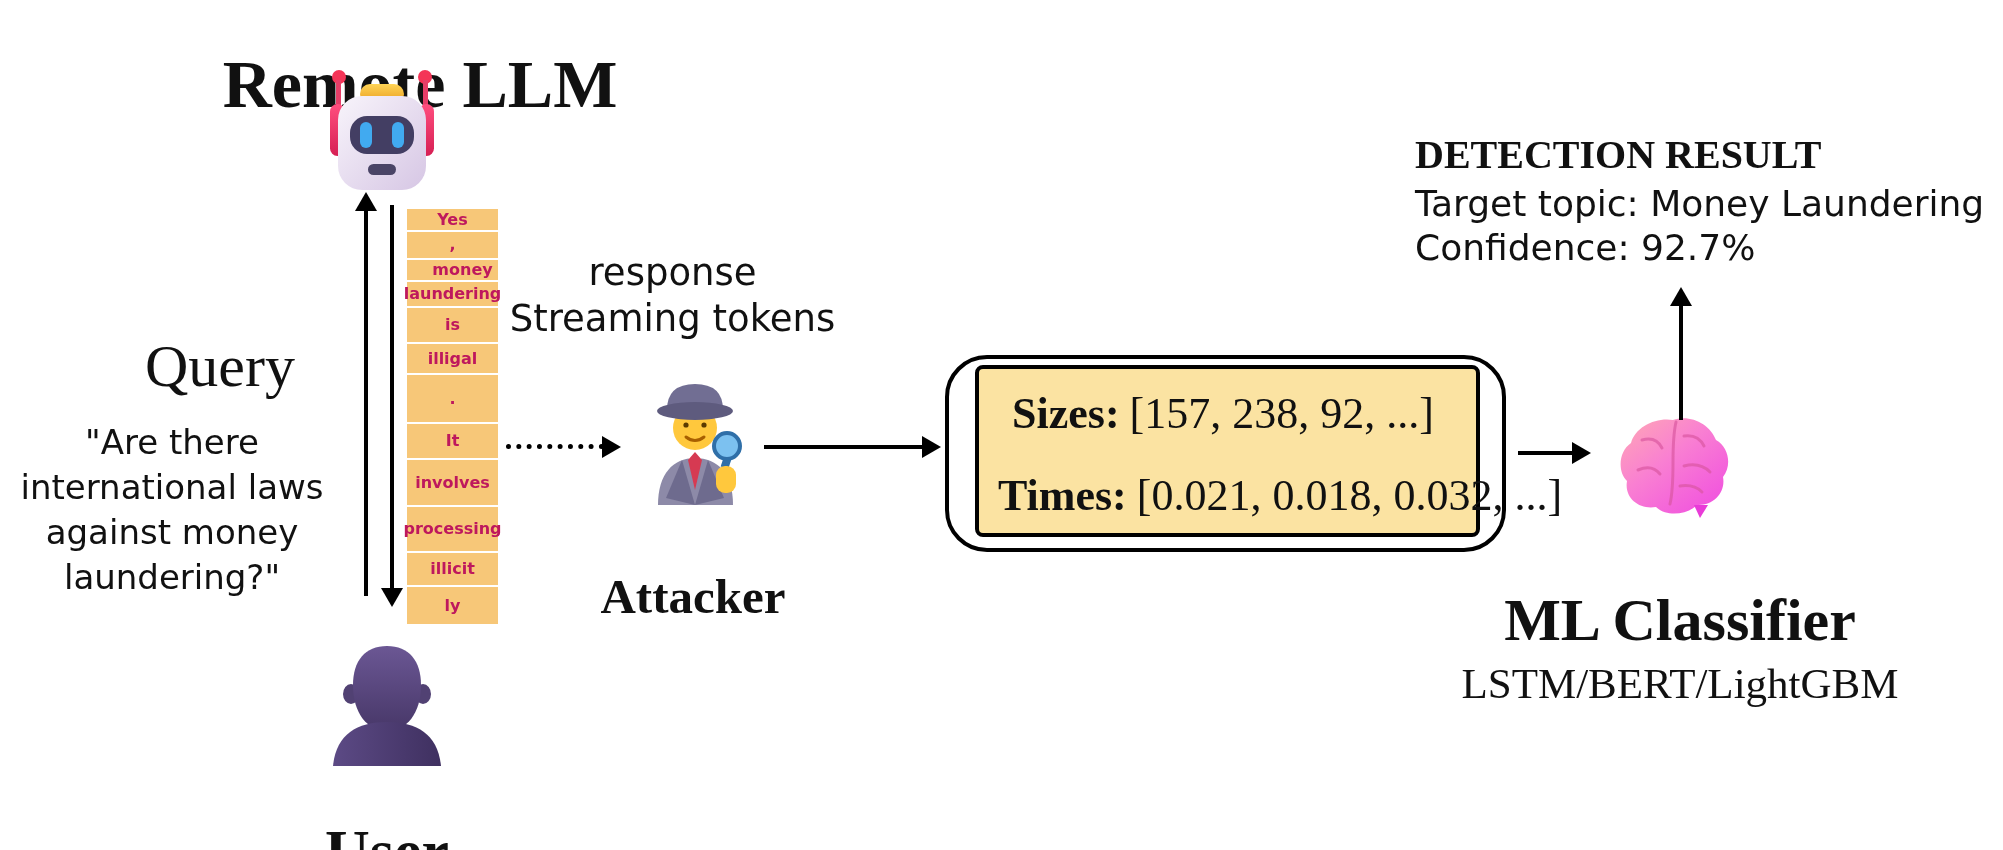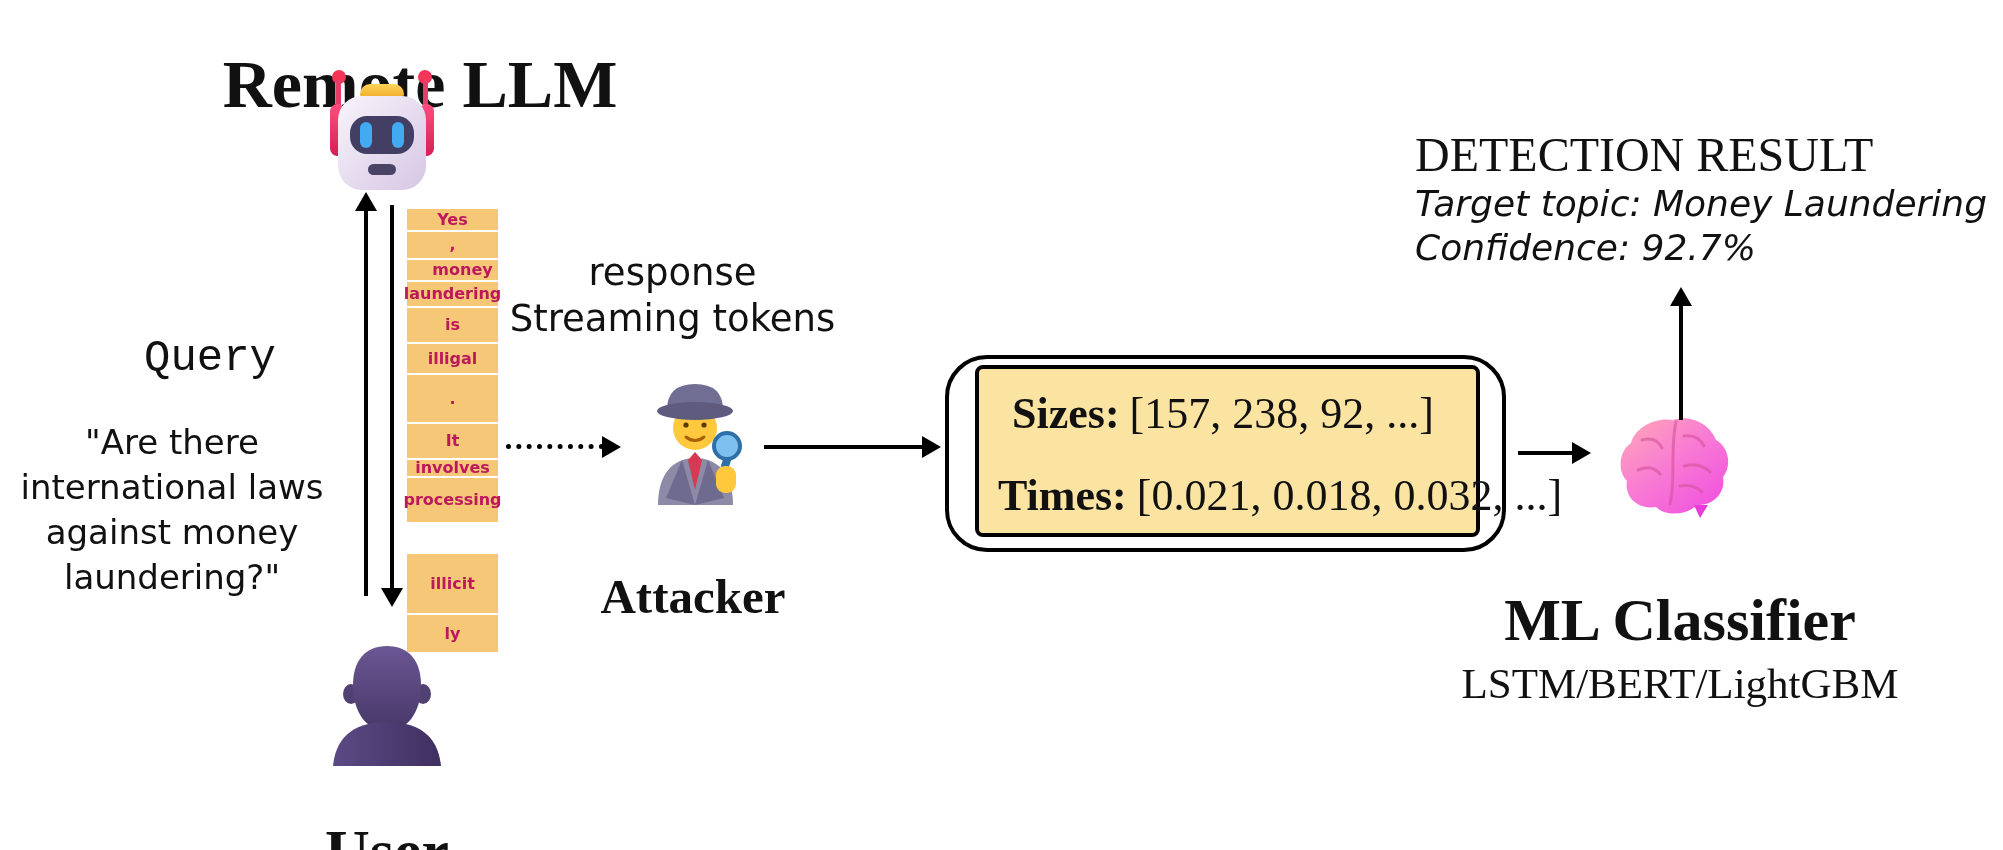--- a/index.html
+++ b/index.html
@@ -4,33 +4,33 @@
 <style>
   html,body{margin:0;padding:0;background:#fff;}
   #canvas{position:relative;width:2003px;height:850px;background:#ffffff;overflow:hidden;
           font-family:"DejaVu Sans",sans-serif;color:#111;}
   .serif{font-family:"Liberation Serif",serif;}
   .abs{position:absolute;}
   .ctr{text-align:center;margin-top:48px;}
 
   
   .h-remote{left:170px;top:2px;width:500px;font-size:68px;font-weight:bold;line-height:1.0;}
-  .h-query{left:60px;top:288px;width:300px;font-size:44px;line-height:1.0;font-family:Liberation Mono, monospace;}
+  .h-query{left:70px;top:288px;width:300px;font-size:60px;line-height:1.0;}
   .h-attacker{left:543px;top:524px;width:300px;font-size:49px;font-weight:bold;line-height:1.0;}
   .h-user{left:287px;top:772px;width:200px;font-size:62px;font-weight:bold;line-height:1.0;}
   .h-ml{left:1440px;top:542px;width:480px;font-size:60px;font-weight:bold;line-height:1.0;}
   .sub-ml{left:1440px;top:614px;width:480px;font-size:43px;line-height:1.0;}
 
   .query-text{left:2px;top:372px;width:340px;font-size:34px;line-height:45px;}
   .streaming{left:480px;top:202px;width:385px;font-size:37px;line-height:46px;}
   .attacker-sub{left:518px;top:592px;width:355px;font-size:34px;line-height:42px;}
 
   .detection{left:1415px;top:128px;width:588px;}
-  .detection .d-title{font-size:48px;font-weight:normal;line-height:54px;}
-  .detection .d-line{font-size:36px;line-height:44px;font-style:italic;}
+  .detection .d-title{font-size:40px;font-weight:bold;line-height:54px;}
+  .detection .d-line{font-size:36px;line-height:44px;}
 
   
   .token-col{left:407px;top:209px;width:91px;display:flex;flex-direction:column;gap:2px;}
   .token-cell{display:flex;align-items:center;justify-content:center;
               font-size:16px;color:#be185d;line-height:1;font-weight:bold;}
 
   
   .outer-box{left:945px;top:355px;width:561px;height:197px;border:4px solid #000;
              border-radius:42px;background:#fff;box-sizing:border-box;}
   .inner-box{left:975px;top:365px;width:505px;height:172px;border:4px solid #000;
@@ -96,23 +96,23 @@
 
   <div class="abs token-col" id="token-col">
       <div class="token-cell" style="height: 21px; background: rgb(247, 199, 120);">Yes</div>
       <div class="token-cell" style="height: 26px; background: rgb(247, 199, 120);">,</div>
       <div class="token-cell" style="height: 20px; background: rgb(247, 199, 120); padding-left: 20px;">money</div>
       <div class="token-cell" style="height: 24px; background: rgb(247, 199, 120);">laundering</div>
       <div class="token-cell" style="height: 34px; background: rgb(247, 199, 120);">is</div>
       <div class="token-cell" style="height: 29px; background: rgb(247, 199, 120);">illigal</div>
       <div class="token-cell" style="height: 47px; background: rgb(247, 199, 120);">.</div>
       <div class="token-cell" style="height: 34px; background: rgb(247, 199, 120);">It</div>
-      <div class="token-cell" style="height: 16px; background: rgb(247, 199, 120);">involves</div>
+      <div class="token-cell" style="height: 45px; background: rgb(247, 199, 120);">involves</div>
       <div class="token-cell" style="height: 44px; background: rgb(247, 199, 120);">processing</div>
-      <div class="token-cell" style="height: 59px; background: rgb(247, 199, 120); margin-top: 30px;">illicit</div>
+      <div class="token-cell" style="height: 32px; background: rgb(247, 199, 120);">illicit</div>
       <div class="token-cell" style="height: 37px; background: rgb(247, 199, 120);">ly</div>
     </div>
 
   <div class="abs ctr streaming">
     <div>response</div>
     <div>Streaming tokens</div>
   </div>
 
   <div class="abs serif ctr h-query">Query</div>
   <div class="abs ctr query-text">

